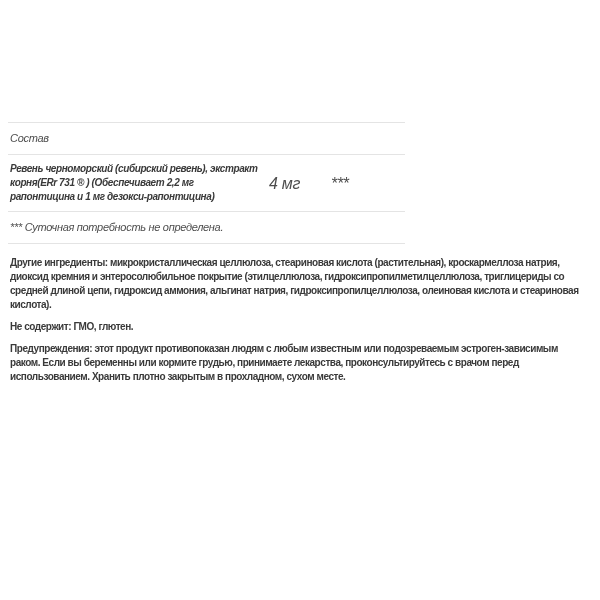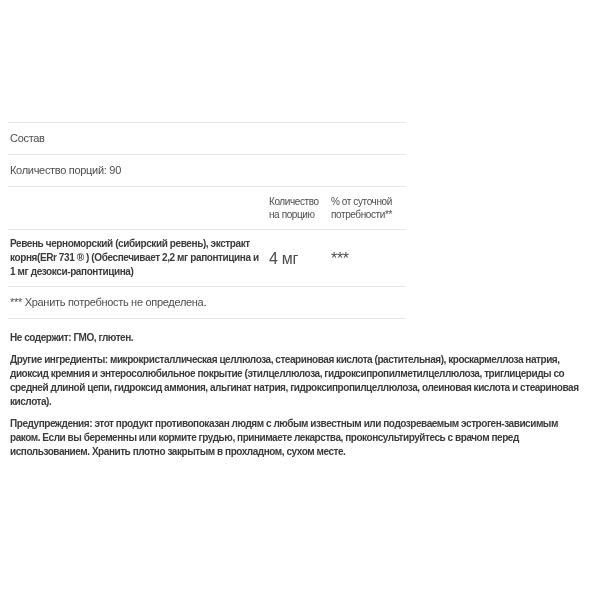--- a/index.html
+++ b/index.html
@@ -13,20 +13,21 @@
   body{
     width:600px;height:600px;overflow:hidden;
     background:var(--bg);
     font-family:"Liberation Sans", sans-serif;
     -webkit-font-smoothing:antialiased;
   }
   .facts{
     margin:122px 0 12px 8px;
     width:397px;
     border-bottom:1px solid var(--divider);
+    font-style:italic;
   }
   .row{
     border-top:1px solid var(--divider);
     padding:9px 0 9px 2px;
     font-size:11px;
     letter-spacing:-0.3px;
     line-height:13px;
     color:var(--text-regular);
   }
   .row.cols{display:flex;align-items:center;}
@@ -63,41 +64,33 @@
 
 <div class="page">
 
   <section class="facts">
 
     <div class="row">
       <span>Состав</span>
     </div>
 
 
-    <div class="row">
-      <span>Количество порций: 90</span>
-    </div>
 
-    <div class="row cols header-row">
-      <div class="col-name"></div>
-      <div class="col-amount">Количество на порцию</div>
-      <div class="col-dv">% от суточной потребности**</div>
-    </div>
 
     <div class="row cols ingredient-row">
       <div class="col-name">Ревень черноморский (сибирский ревень), экстракт корня(ERr 731 ® ) (Обеспечивает 2,2 мг рапонтицина и 1 мг дезокси-рапонтицина)</div>
       <div class="col-amount">4 мг</div>
       <div class="col-dv">***</div>
     </div>
 
     <div class="row">
-      <span>*** Хранить потребность не определена.</span>
+      <span>*** Суточная потребность не определена.</span>
     </div>
 
   </section>
 
   <section class="details">
+    <p class="para">Другие ингредиенты: микрокристаллическая целлюлоза, стеариновая кислота (растительная), кроскармеллоза натрия, диоксид кремния и энтеросолюбильное покрытие (этилцеллюлоза, гидроксипропилметилцеллюлоза, триглицериды со средней длиной цепи, гидроксид аммония, альгинат натрия, гидроксипропилцеллюлоза, олеиновая кислота и стеариновая кислота).</p>
     <p class="para">Не содержит: ГМО, глютен.</p>
-    <p class="para">Другие ингредиенты: микрокристаллическая целлюлоза, стеариновая кислота (растительная), кроскармеллоза натрия, диоксид кремния и энтеросолюбильное покрытие (этилцеллюлоза, гидроксипропилметилцеллюлоза, триглицериды со средней длиной цепи, гидроксид аммония, альгинат натрия, гидроксипропилцеллюлоза, олеиновая кислота и стеариновая кислота).</p>
     <p class="para">Предупреждения: этот продукт противопоказан людям с любым известным или подозреваемым эстроген-зависимым раком. Если вы беременны или кормите грудью, принимаете лекарства, проконсультируйтесь с врачом перед использованием. Хранить плотно закрытым в прохладном, сухом месте.</p>
   </section>
 
 </div>
 
 </body></html>

